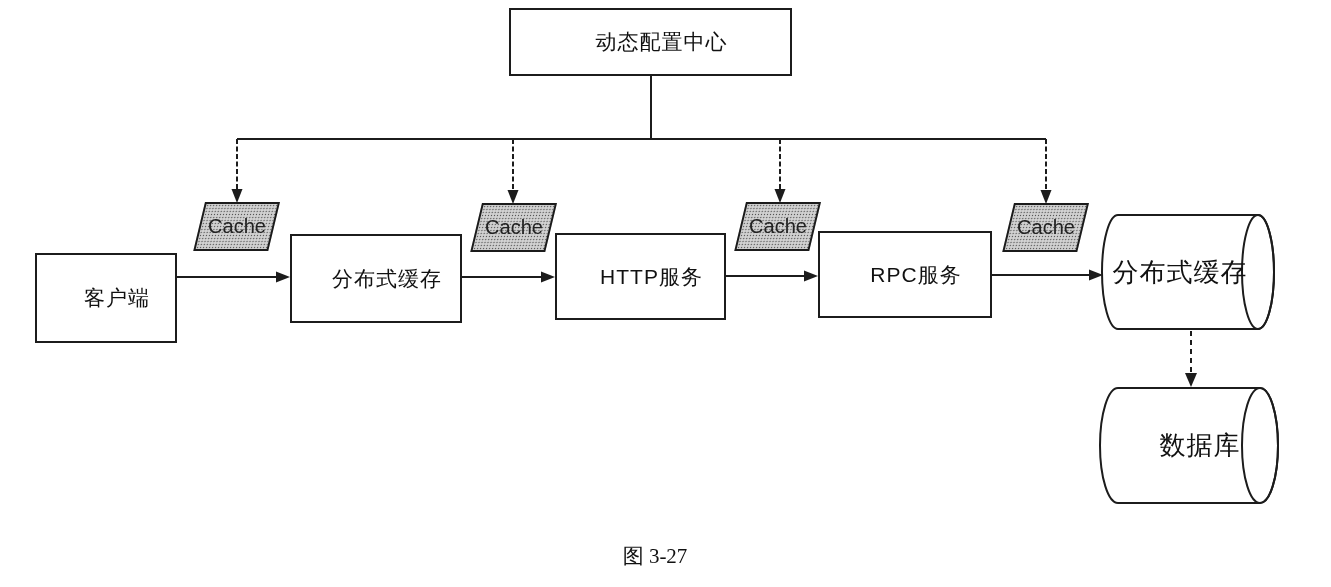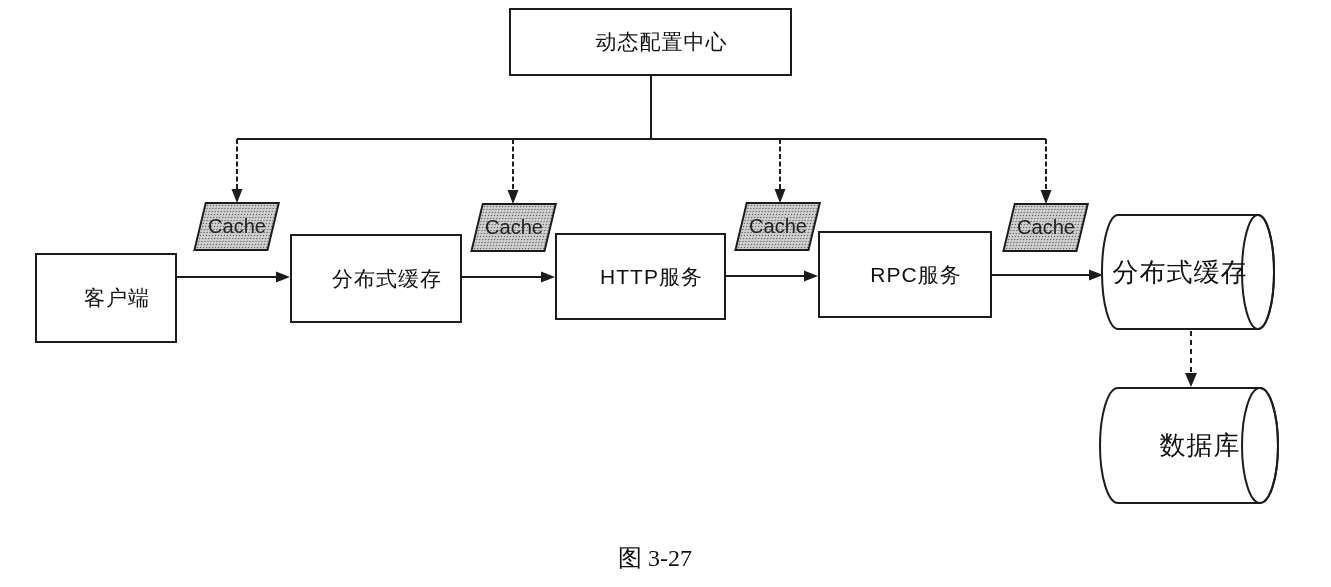--- a/index.html
+++ b/index.html
@@ -69,21 +69,21 @@
     color: #111111;
     letter-spacing: 1px;
   }
   .cyl-label-cachestore { left: 1102px; top: 215px; width: 156px; height: 114px; }
   .cyl-label-db         { left: 1100px; top: 388px; width: 160px; height: 115px; margin-left: 20px; }
   .caption {
     position: absolute;
     left: 540px; top: 542px; width: 230px;
     text-align: center;
     font-family: "Liberation Serif", serif;
-    font-size: 24px;
+    font-size: 21px;
     color: #111111;
   }
 </style>
 </head>
 <body>
 
 <div class="canvas">
 
   <svg class="layer-svg" viewBox="0 0 1331 587" xmlns="http://www.w3.org/2000/svg">
     <g stroke="#1c1c1c" stroke-width="2" fill="none">

